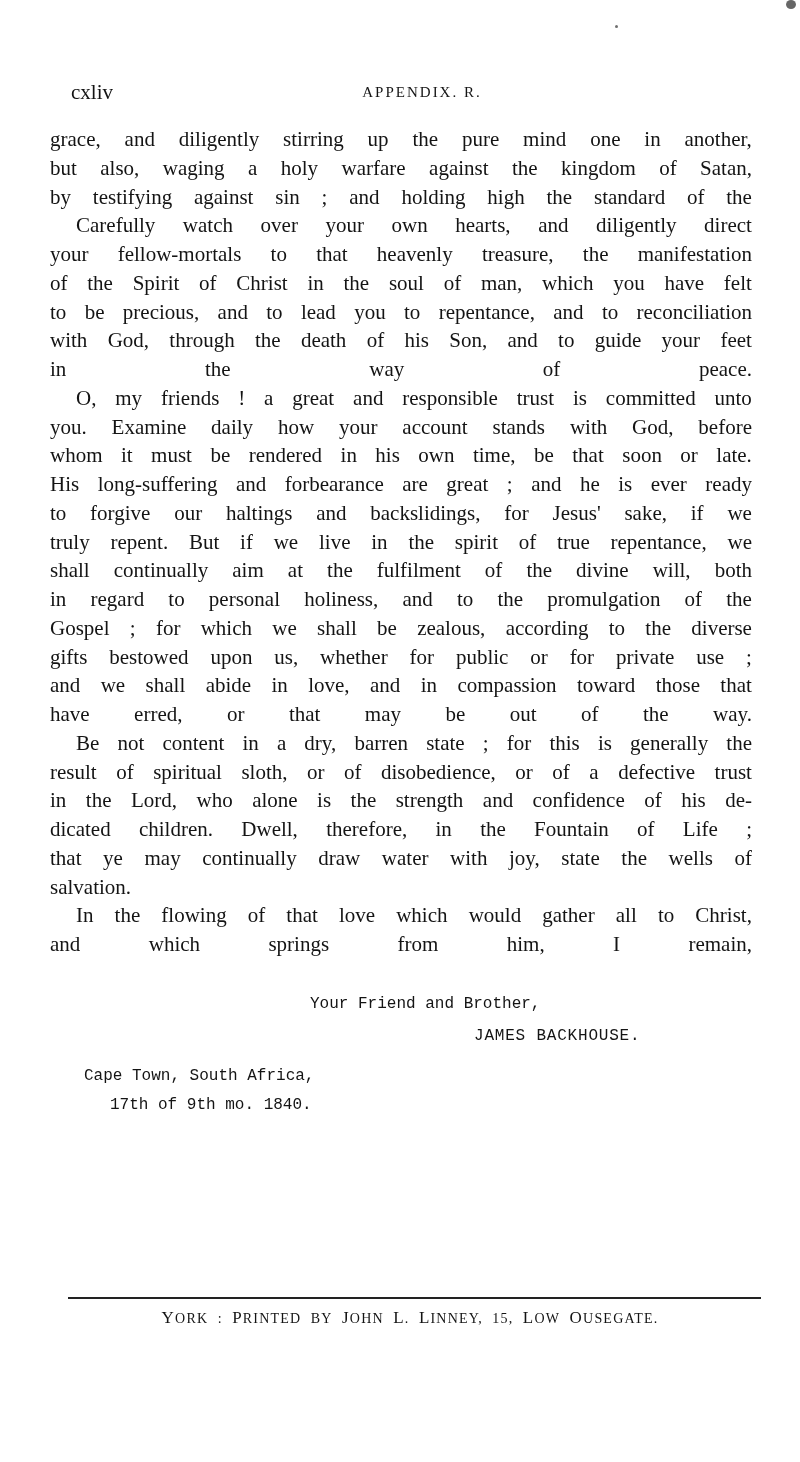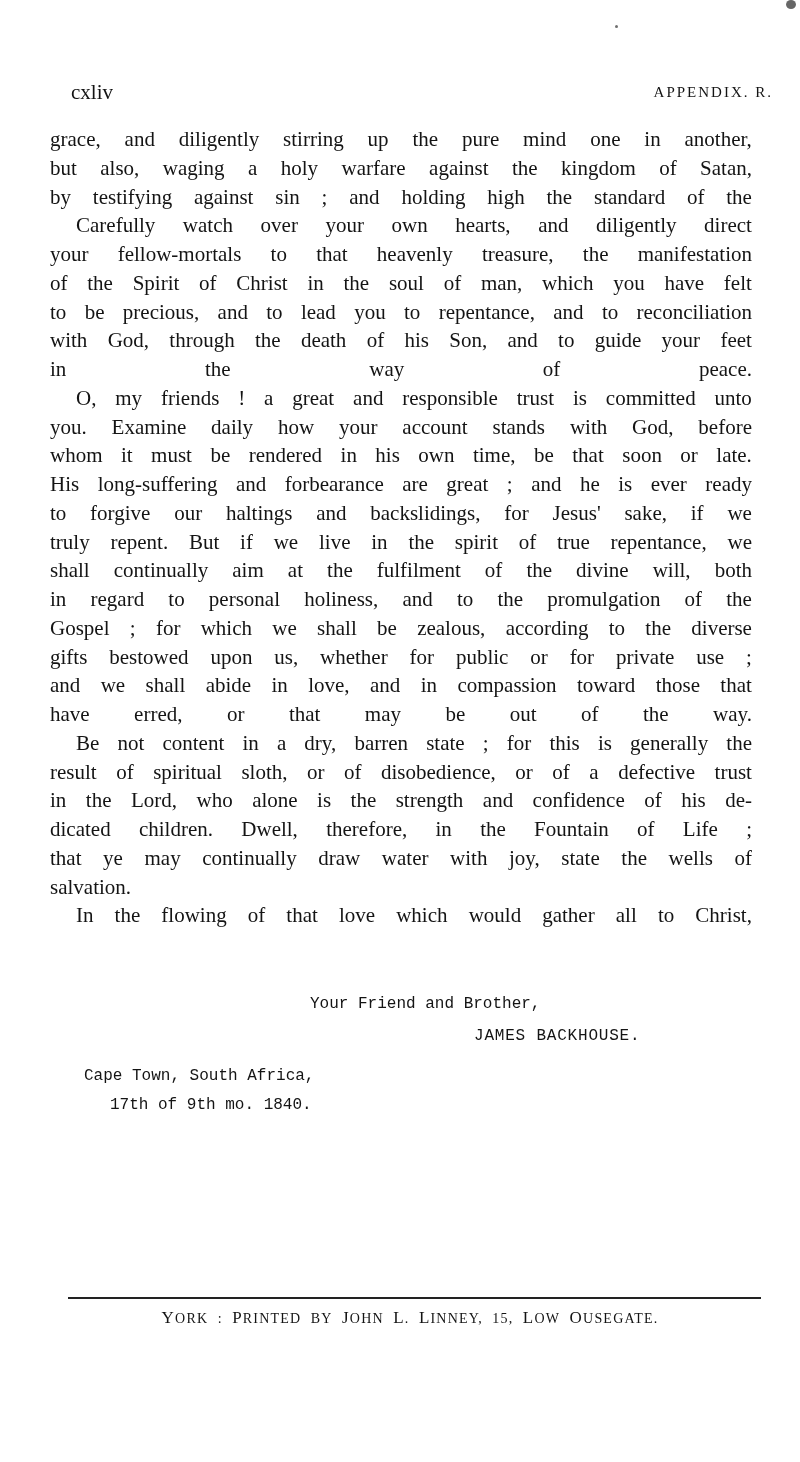--- a/index.html
+++ b/index.html
@@ -1,21 +1,21 @@
 <!DOCTYPE html>
 <html><head>
 <meta charset="utf-8">
 <style>
   html, body { margin:0; padding:0; background:#ffffff; }
   body { width:800px; height:1462px; position:relative; overflow:hidden;
          font-family:"Liberation Serif","DejaVu Serif",serif; color:#141414; }
   .speck { position:absolute; border-radius:50%; background:#333; }
   .running-head { position:absolute; top:80px; left:50px; width:702px; height:28px;margin-left:21px; }
   .folio { position:absolute; left:0; top:0; font-size:21px; }
-  .title { position:absolute; left:0; right:0; top:4px; text-align:right;
+  .title { position:absolute; left:0; right:0; top:4px; text-align:center;
            font-size:15px; letter-spacing:2px; }
   .body-text { position:absolute; top:125px; left:50px; width:702px; }
   .line { font-size:21px; line-height:28.75px; height:28.75px;
           text-align:justify; text-align-last:justify; white-space:nowrap; }
   .line.indent { padding-left:26px; }
   .line span { display:inline; }
   .just { display:flex; justify-content:space-between; }
   .closing { position:absolute; left:50px; width:702px; font-size:16px;font-family:Liberation Mono, monospace; }
   .rule { position:absolute; left:68px; width:693px; top:1297px; height:2px; background:#222; }
   .imprint { position:absolute; top:1308px; left:10px; width:800px; text-align:center;
@@ -382,20 +382,21 @@
         <span>of</span>
         <span>that</span>
         <span>love</span>
         <span>which</span>
         <span>would</span>
         <span>gather</span>
         <span>all</span>
         <span>to</span>
         <span>Christ,</span>
       </div>
+      <div class="line">and which springs from him, I remain,</div>
     </div>
   </div>
 
 <div class="closing" style="top:995px;left:310px;width:auto;">Your Friend and Brother,</div>
 <div class="closing" style="top:1027px;left:474px;width:auto;letter-spacing:0.8px;">JAMES BACKHOUSE.</div>
 <div class="closing" style="top:1067px;left:84px;width:auto;">Cape Town, South Africa,</div>
 <div class="closing" style="top:1096px;left:110px;width:auto;">17th of 9th mo. 1840.</div>
 
 <div class="rule"></div>
 <div class="imprint" id="imprint"><span><span class="big">Y</span>ORK</span>&nbsp;&nbsp;<span>:</span>&nbsp;&nbsp;<span><span class="big">P</span>RINTED</span>&nbsp;&nbsp;<span>BY</span>&nbsp;&nbsp;<span><span class="big">J</span>OHN</span>&nbsp;&nbsp;<span><span class="big">L</span>.</span>&nbsp;&nbsp;<span><span class="big">L</span>INNEY,</span>&nbsp;&nbsp;<span>15,</span>&nbsp;&nbsp;<span><span class="big">L</span>OW</span>&nbsp;&nbsp;<span><span class="big">O</span>USEGATE.</span></div>

